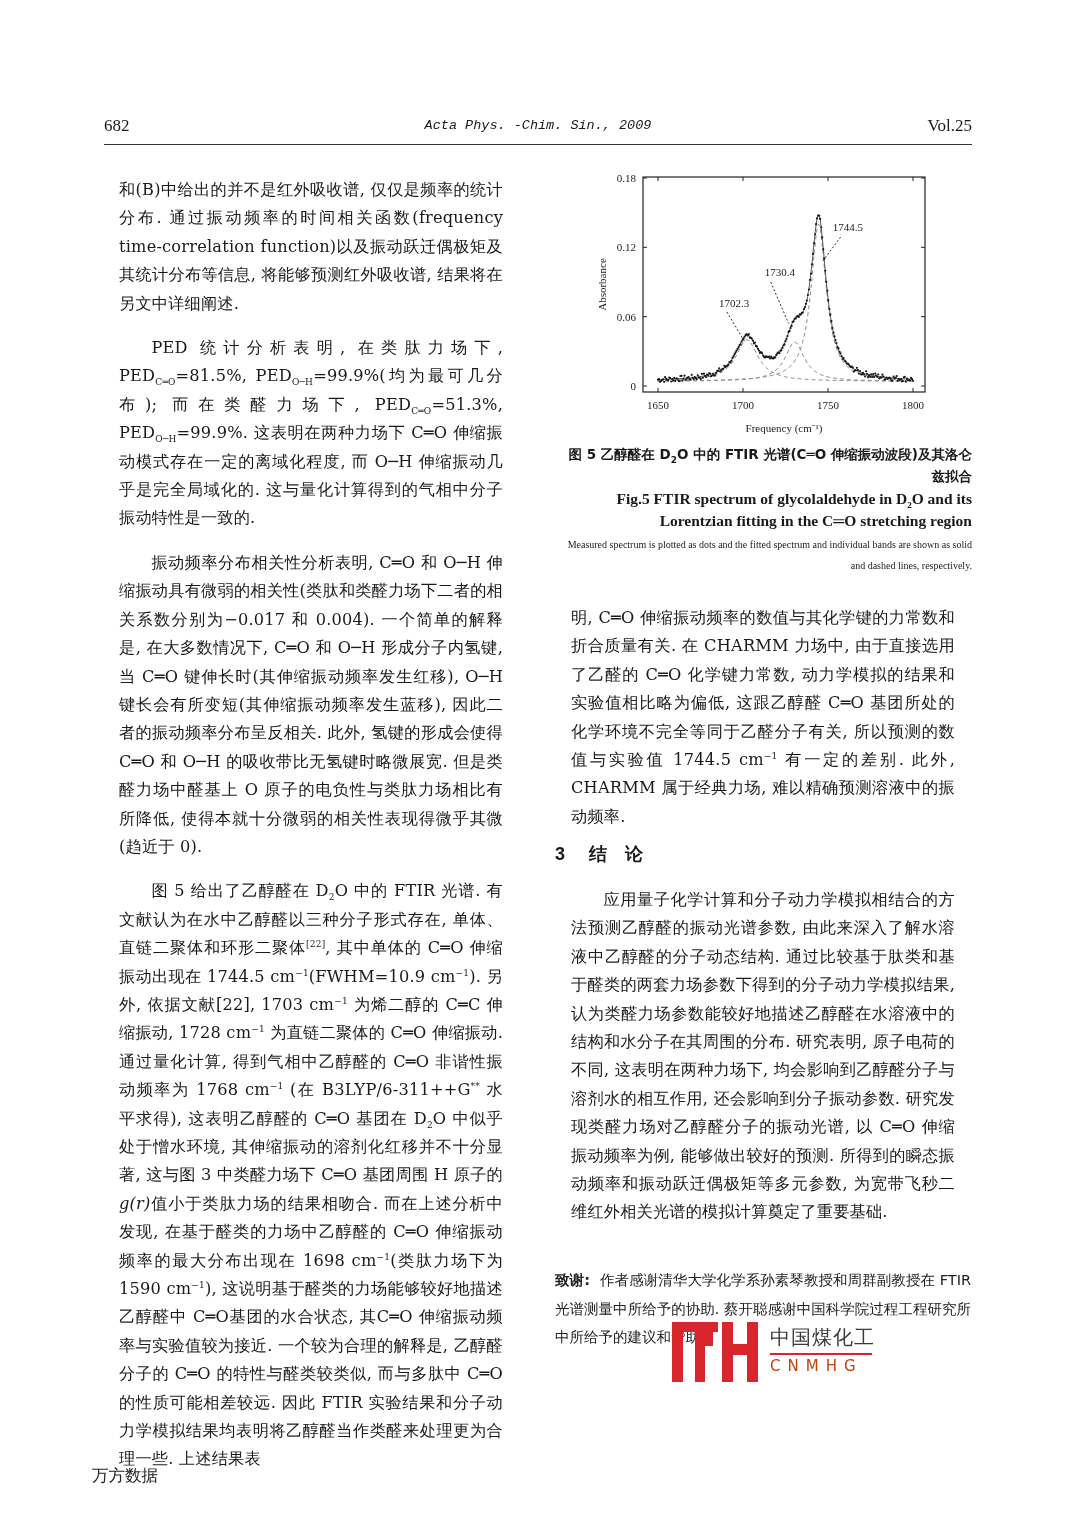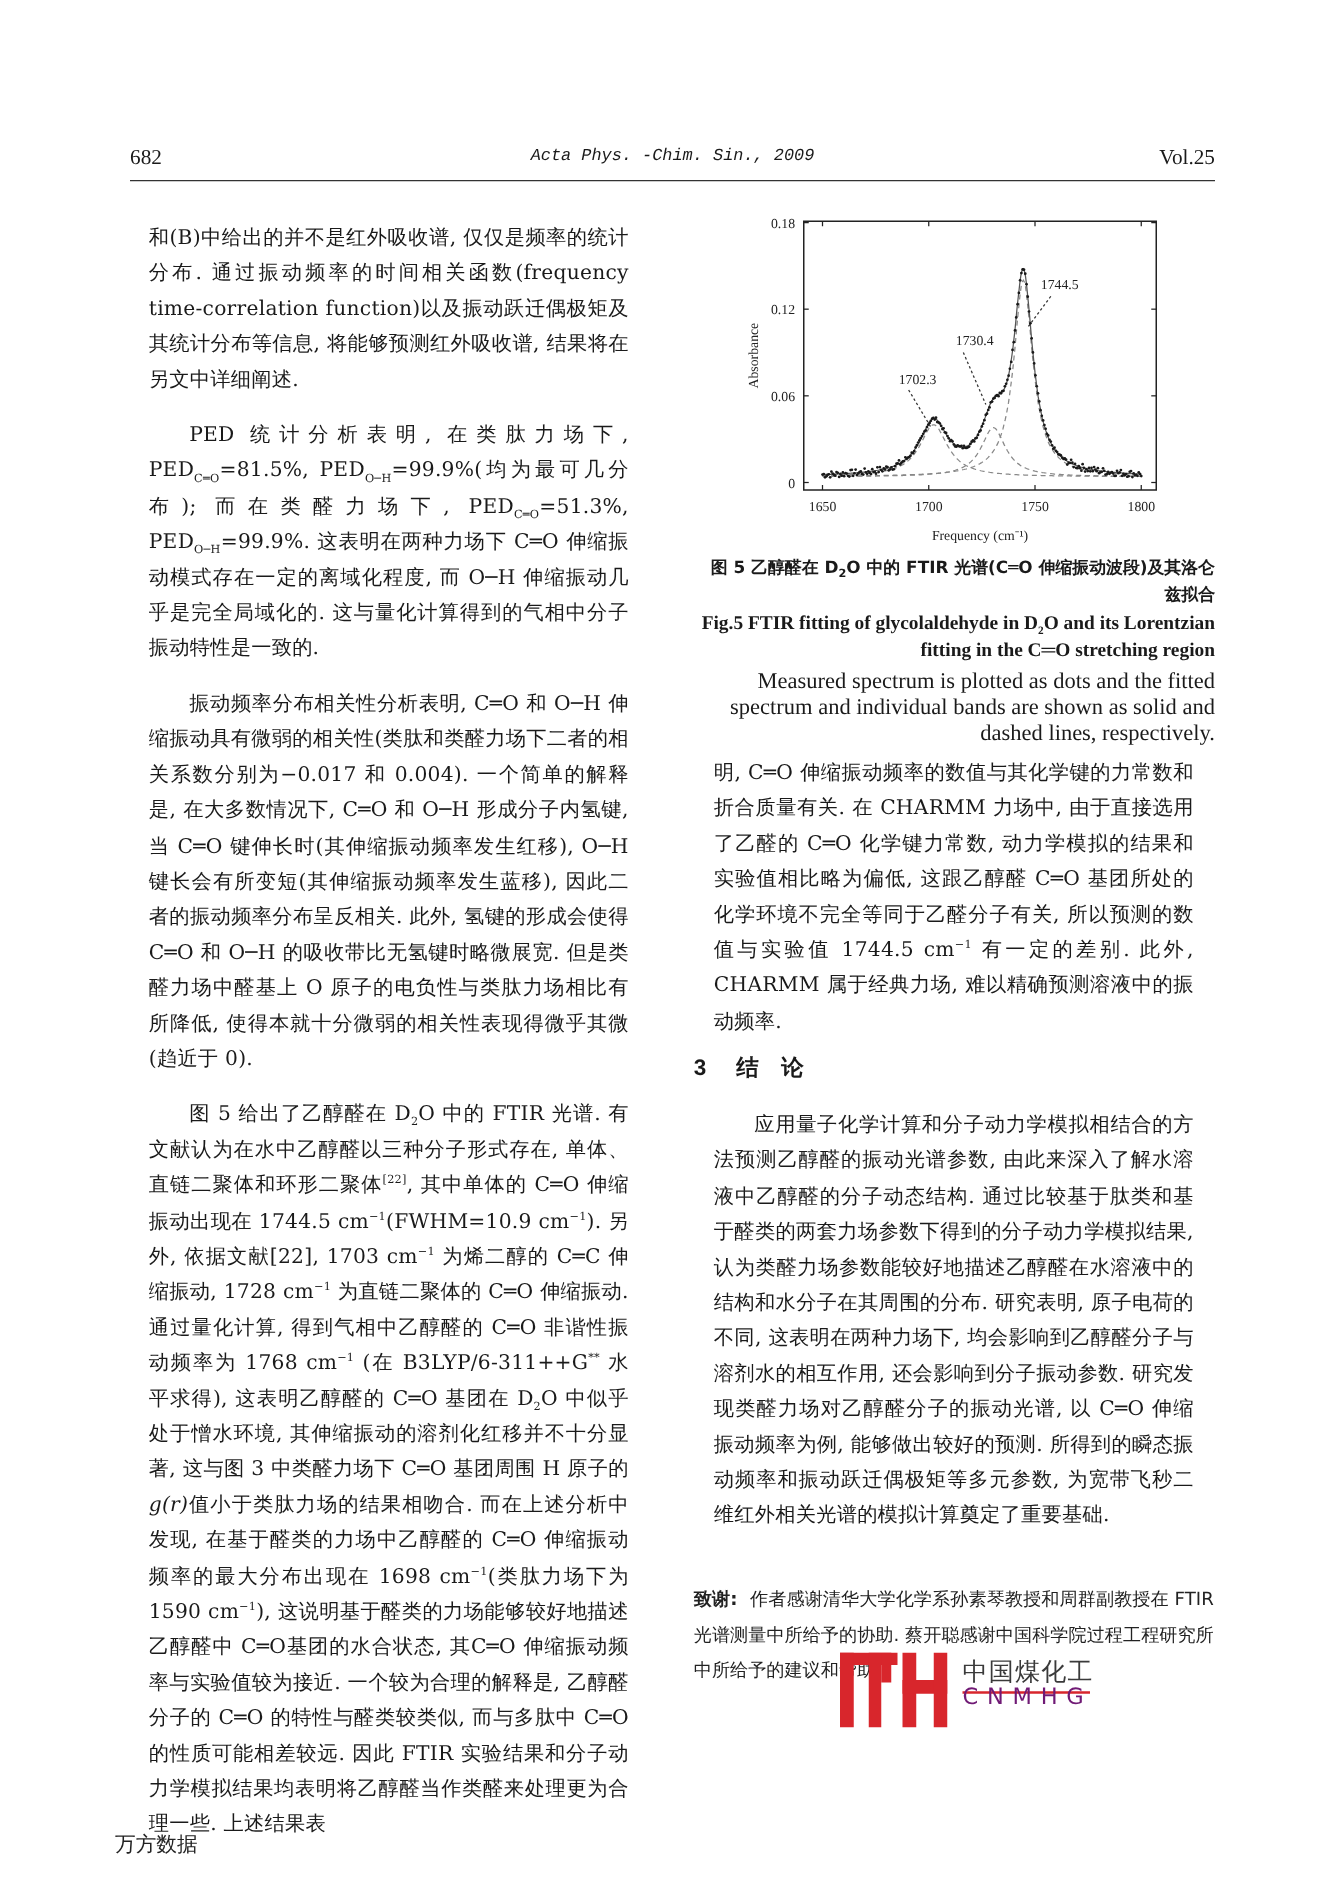--- a/index.html
+++ b/index.html
@@ -32,28 +32,28 @@
   .ack { position: absolute; left: 555px; top: 1266px; width: 416px; font-size: 14.5px; line-height: 28.5px;
          text-align: justify; font-family: "DejaVu Sans", "Liberation Sans", sans-serif; color: #222; }
   .ack .lbl { font-weight: bold; margin-right: 10px; }
 
   
   .figure { position: absolute; left: 580px; top: 165px; width: 360px; height: 275px; }
   .figure svg { position: absolute; left: 0; top: 0; }
   .cap { position: absolute; left: 556px; width: 416px; text-align: right; }
   .cap-zh { top: 443px; font-family: "DejaVu Sans", "Liberation Sans", sans-serif; font-size: 13.5px; line-height: 22px; font-weight: bold; }
   .cap-en { top: 488px; font-family: "Liberation Serif", serif; font-size: 15.5px; line-height: 22px; font-weight: bold; }
-  .cap-note { top: 534px; font-family: "Liberation Serif", serif; font-size: 18px; line-height: 21px; }
+  .cap-note { top: 534px; font-family: "Liberation Serif", serif; font-size: 10px; line-height: 21px; }
 
   
   .logo { position: absolute; left: 672px; top: 1322px; width: 205px; height: 60px; }
   .logo .mark { position: absolute; left: 0; top: 0; width: 86px; height: 60px; }
   .logo .cn { position: absolute; left: 98px; top: 2px; font-family: "DejaVu Sans", sans-serif; font-size: 20px; color: #3a3a3a; letter-spacing: 1px; }
   .logo .line { position: absolute; left: 98px; top: 31px; width: 102px; height: 2px; background: #d8262c; }
-  .logo .en { position: absolute; left: 98px; top: 25px; font-family: "DejaVu Sans", sans-serif; font-size: 18px; color: #701a75; letter-spacing: 7px; }
+  .logo .en { position: absolute; left: 98px; top: 35px; font-family: "DejaVu Sans", sans-serif; font-size: 15px; color: #c2410c; letter-spacing: 7px; }
 
   .footer { position: absolute; left: 92px; top: 1465px; font-family: "DejaVu Sans", sans-serif; font-size: 16.5px; color: #222; }
 </style>
 </head>
 <body>
 
 <div class="page">
 
   <div class="header">
     <span class="pno">682</span>
@@ -362,21 +362,21 @@
           <text x="204" y="267" font-size="11" text-anchor="middle">Frequency (cm⁻¹)</text>
           <text x="0" y="0" font-size="11" text-anchor="middle" transform="translate(26,119.5) rotate(-90)">Absorbance</text>
           <text x="138.9099999999999" y="142" font-size="11">1702.3</text>
           <text x="184.68000000000015" y="111" font-size="11">1730.4</text>
           <text x="252.65" y="66" font-size="11">1744.5</text>
         </g>
     </svg>
   </div>
 
   <div class="cap cap-zh"><span>图 5   乙醇醛在 D</span><sub>2</sub><span>O 中的 FTIR 光谱(C═O 伸缩振动波段)及其洛仑兹拟合</span></div>
-  <div class="cap cap-en"><span>Fig.5   FTIR fitting of glycolaldehyde in D</span><sub>2</sub><span>O and its Lorentzian fitting in the C═O stretching region</span></div>
+  <div class="cap cap-en"><span>Fig.5   FTIR spectrum of glycolaldehyde in D</span><sub>2</sub><span>O and its Lorentzian fitting in the C═O stretching region</span></div>
   <div class="cap cap-note">Measured spectrum is plotted as dots and the fitted spectrum and individual bands are shown as solid and dashed lines, respectively.</div>
 
   <div class="col col-right-1">
     <p><span>明, C═O 伸缩振动频率的数值与其化学键的力常数和折合质量有关. 在 CHARMM 力场中, 由于直接选用了乙醛的 C═O 化学键力常数, 动力学模拟的结果和实验值相比略为偏低, 这跟乙醇醛 C═O 基团所处的化学环境不完全等同于乙醛分子有关, 所以预测的数值与实验值 1744.5 cm</span><sup>−1</sup><span> 有一定的差别. 此外, CHARMM 属于经典力场, 难以精确预测溶液中的振动频率.</span></p>
   </div>
 
   <div class="section-title">
     <span class="num">3</span><span>结</span><span class="w2">论</span>
   </div>
 

